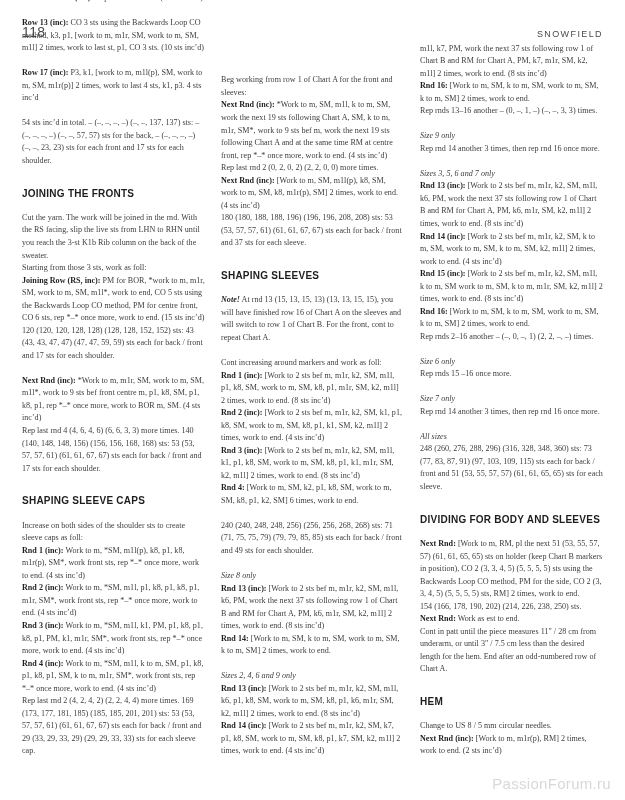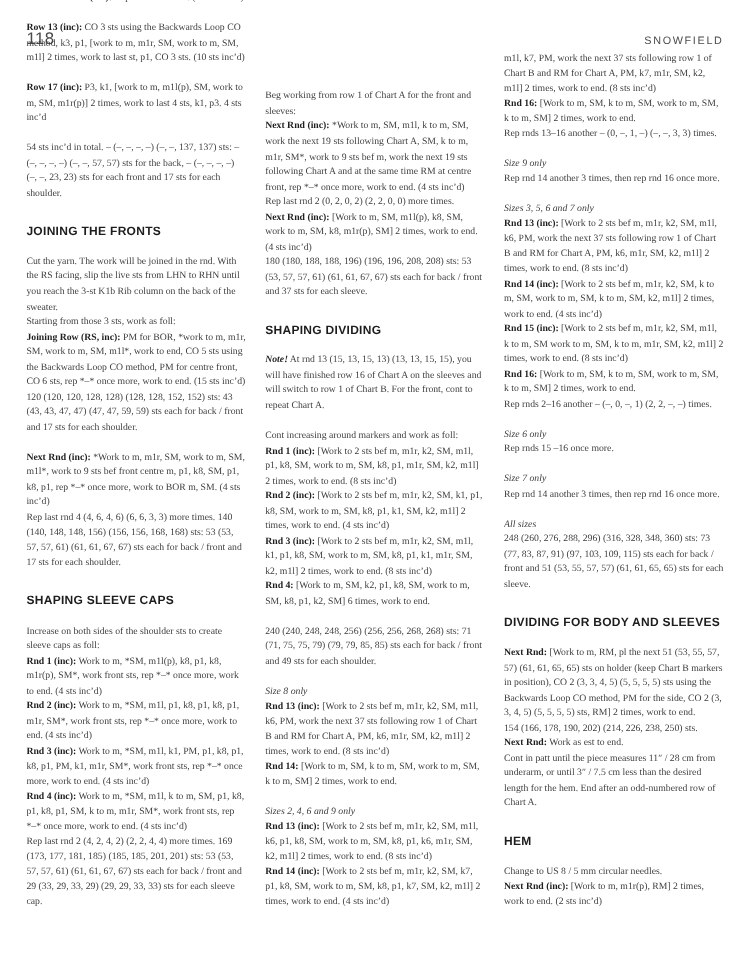--- a/index.html
+++ b/index.html
@@ -132,21 +132,21 @@
         <p class=""><span class="lead">Rnd 3 (inc):</span><span> Work to m, *SM, m1l, k1, PM, p1, k8, p1, k8, p1, PM, k1, m1r, SM*, work front sts, rep *–* once more, work to end. (4 sts inc’d)</span></p>
         <p class=""><span class="lead">Rnd 4 (inc):</span><span> Work to m, *SM, m1l, k to m, SM, p1, k8, p1, k8, p1, SM, k to m, m1r, SM*, work front sts, rep *–* once more, work to end. (4 sts inc’d)</span></p>
         <p class=""><span>Rep last rnd 2 (4, 2, 4, 2) (2, 2, 4, 4) more times. 169 (173, 177, 181, 185) (185, 185, 201, 201) sts: 53 (53, 57, 57, 61) (61, 61, 67, 67) sts each for back / front and 29 (33, 29, 33, 29) (29, 29, 33, 33) sts for each sleeve cap.</span></p>
       </div>
     <div class="col" id="col-1">
         <p class=""><span>Beg working from row 1 of Chart A for the front and sleeves:</span></p>
         <p class=""><span class="lead">Next Rnd (inc):</span><span> *Work to m, SM, m1l, k to m, SM, work the next 19 sts following Chart A, SM, k to m, m1r, SM*, work to 9 sts bef m, work the next 19 sts following Chart A and at the same time RM at centre front, rep *–* once more, work to end. (4 sts inc’d)</span></p>
         <p class=""><span>Rep last rnd 2 (0, 2, 0, 2) (2, 2, 0, 0) more times.</span></p>
         <p class=""><span class="lead">Next Rnd (inc):</span><span> [Work to m, SM, m1l(p), k8, SM, work to m, SM, k8, m1r(p), SM] 2 times, work to end. (4 sts inc’d)</span></p>
         <p class=""><span>180 (180, 188, 188, 196) (196, 196, 208, 208) sts: 53 (53, 57, 57, 61) (61, 61, 67, 67) sts each for back / front and 37 sts for each sleeve.</span></p>
-        <h2 class="spaced">SHAPING DIVIDING</h2>
+        <h2 class="spaced">SHAPING SLEEVES</h2>
         <p class="gap"><span class="it lead">Note!</span><span> At rnd 13 (15, 13, 15, 13) (13, 13, 15, 15), you will have finished row 16 of Chart A on the sleeves and will switch to row 1 of Chart B. For the front, cont to repeat Chart A.</span></p>
         <p class="gap"><span>Cont increasing around markers and work as foll:</span></p>
         <p class=""><span class="lead">Rnd 1 (inc):</span><span> [Work to 2 sts bef m, m1r, k2, SM, m1l, p1, k8, SM, work to m, SM, k8, p1, m1r, SM, k2, m1l] 2 times, work to end. (8 sts inc’d)</span></p>
         <p class=""><span class="lead">Rnd 2 (inc):</span><span> [Work to 2 sts bef m, m1r, k2, SM, k1, p1, k8, SM, work to m, SM, k8, p1, k1, SM, k2, m1l] 2 times, work to end. (4 sts inc’d)</span></p>
         <p class=""><span class="lead">Rnd 3 (inc):</span><span> [Work to 2 sts bef m, m1r, k2, SM, m1l, k1, p1, k8, SM, work to m, SM, k8, p1, k1, m1r, SM, k2, m1l] 2 times, work to end. (8 sts inc’d)</span></p>
         <p class=""><span class="lead">Rnd 4:</span><span> [Work to m, SM, k2, p1, k8, SM, work to m, SM, k8, p1, k2, SM] 6 times, work to end.</span></p>
         <p class="gap"><span>240 (240, 248, 248, 256) (256, 256, 268, 268) sts: 71 (71, 75, 75, 79) (79, 79, 85, 85) sts each for back / front and 49 sts for each shoulder.</span></p>
         <p class="gap"><span class="it">Size 8 only</span></p>
         <p class=""><span class="lead">Rnd 13 (inc):</span><span> [Work to 2 sts bef m, m1r, k2, SM, m1l, k6, PM, work the next 37 sts following row 1 of Chart B and RM for Chart A, PM, k6, m1r, SM, k2, m1l] 2 times, work to end. (8 sts inc’d)</span></p>
         <p class=""><span class="lead">Rnd 14:</span><span> [Work to m, SM, k to m, SM, work to m, SM, k to m, SM] 2 times, work to end.</span></p>
@@ -176,14 +176,15 @@
         <p class="gap"><span class="lead">Next Rnd:</span><span> [Work to m, RM, pl the next 51 (53, 55, 57, 57) (61, 61, 65, 65) sts on holder (keep Chart B markers in position), CO 2 (3, 3, 4, 5) (5, 5, 5, 5) sts using the Backwards Loop CO method, PM for the side, CO 2 (3, 3, 4, 5) (5, 5, 5, 5) sts, RM] 2 times, work to end.</span></p>
         <p class=""><span>154 (166, 178, 190, 202) (214, 226, 238, 250) sts.</span></p>
         <p class=""><span class="lead">Next Rnd:</span><span> Work as est to end.</span></p>
         <p class=""><span>Cont in patt until the piece measures 11″ / 28 cm from underarm, or until 3″ / 7.5 cm less than the desired length for the hem. End after an odd-numbered row of Chart A.</span></p>
         <h2 class="spaced">HEM</h2>
         <p class="gap"><span>Change to US 8 / 5 mm circular needles.</span></p>
         <p class=""><span class="lead">Next Rnd (inc):</span><span> [Work to m, m1r(p), RM] 2 times, work to end. (2 sts inc’d)</span></p>
       </div>
   </div>
 
+  <div class="watermark">PassionForum.ru</div>
 
 </div>
 
 </body></html>

